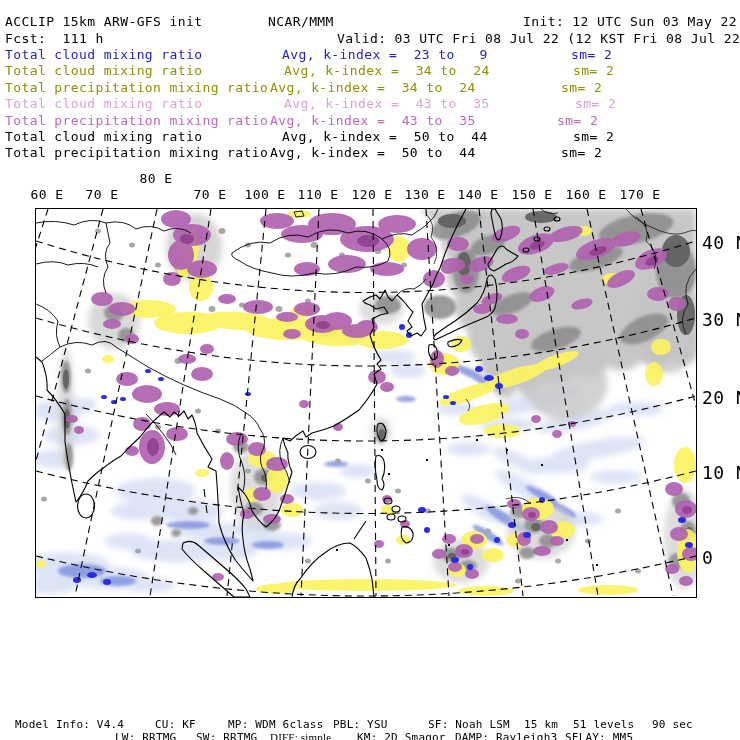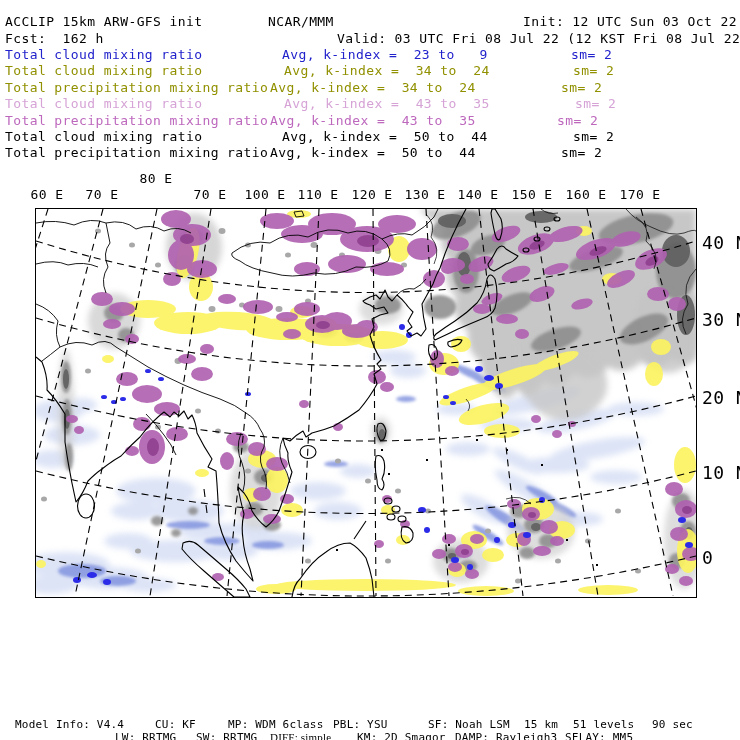--- a/index.html
+++ b/index.html
@@ -13,22 +13,22 @@
   svg{display:block;}
 </style>
 </head>
 <body>
 
 <div id="page">
 
   <div id="header">
       <span class="hrow" style="left: 5px; top: 3px;">ACCLIP 15km ARW-GFS init</span>
       <span class="hrow" style="left: 268px; top: 3px;">NCAR/MMM</span>
-      <span class="hrow" style="left: 523px; top: 3px;">Init: 12 UTC Sun 03 Oct 22</span>
-      <span class="hrow" style="left: 5px; top: 19.5px;">Fcst:  162 h</span>
+      <span class="hrow" style="left: 523px; top: 3px;">Init: 12 UTC Sun 03 May 22</span>
+      <span class="hrow" style="left: 5px; top: 19.5px;">Fcst:  111 h</span>
       <span class="hrow" style="left: 337px; top: 19.5px;">Valid: 03 UTC Fri 08 Jul 22 (12 KST Fri 08 Jul 22)</span>
       <span class="hrow" style="left: 5px; top: 36px; color: rgb(34, 34, 204);">Total cloud mixing ratio</span>
       <span class="hrow" style="left: 282px; top: 36px; color: rgb(34, 34, 204);">Avg, k-index =  23 to   9</span>
       <span class="hrow" style="left: 571px; top: 36px; color: rgb(34, 34, 204);">sm= 2</span>
       <span class="hrow" style="left: 5px; top: 52.4px; color: rgb(144, 144, 0);">Total cloud mixing ratio</span>
       <span class="hrow" style="left: 284px; top: 52.4px; color: rgb(144, 144, 0);">Avg, k-index =  34 to  24</span>
       <span class="hrow" style="left: 573px; top: 52.4px; color: rgb(144, 144, 0);">sm= 2</span>
       <span class="hrow" style="left: 5px; top: 68.8px; color: rgb(144, 144, 0);">Total precipitation mixing ratio</span>
       <span class="hrow" style="left: 270px; top: 68.8px; color: rgb(144, 144, 0);">Avg, k-index =  34 to  24</span>
       <span class="hrow" style="left: 561px; top: 68.8px; color: rgb(144, 144, 0);">sm= 2</span>

